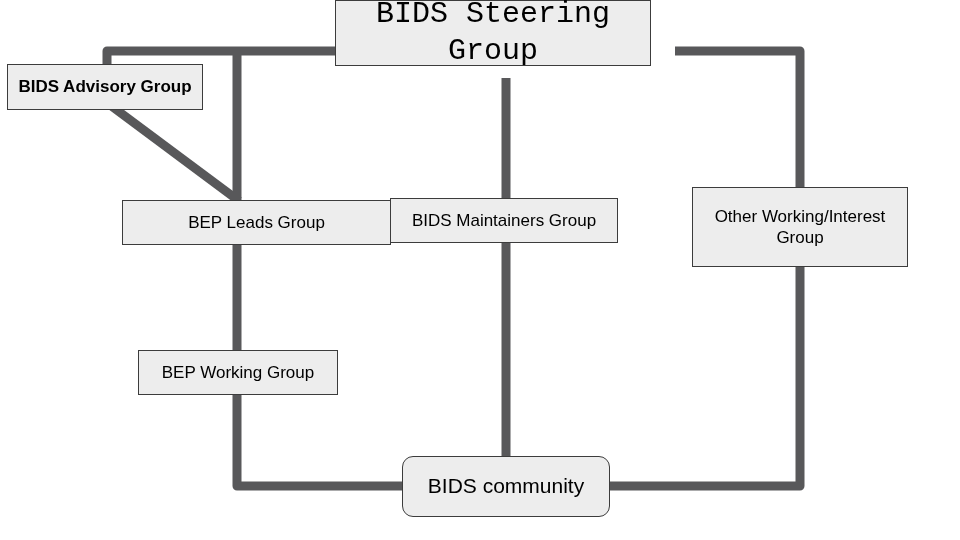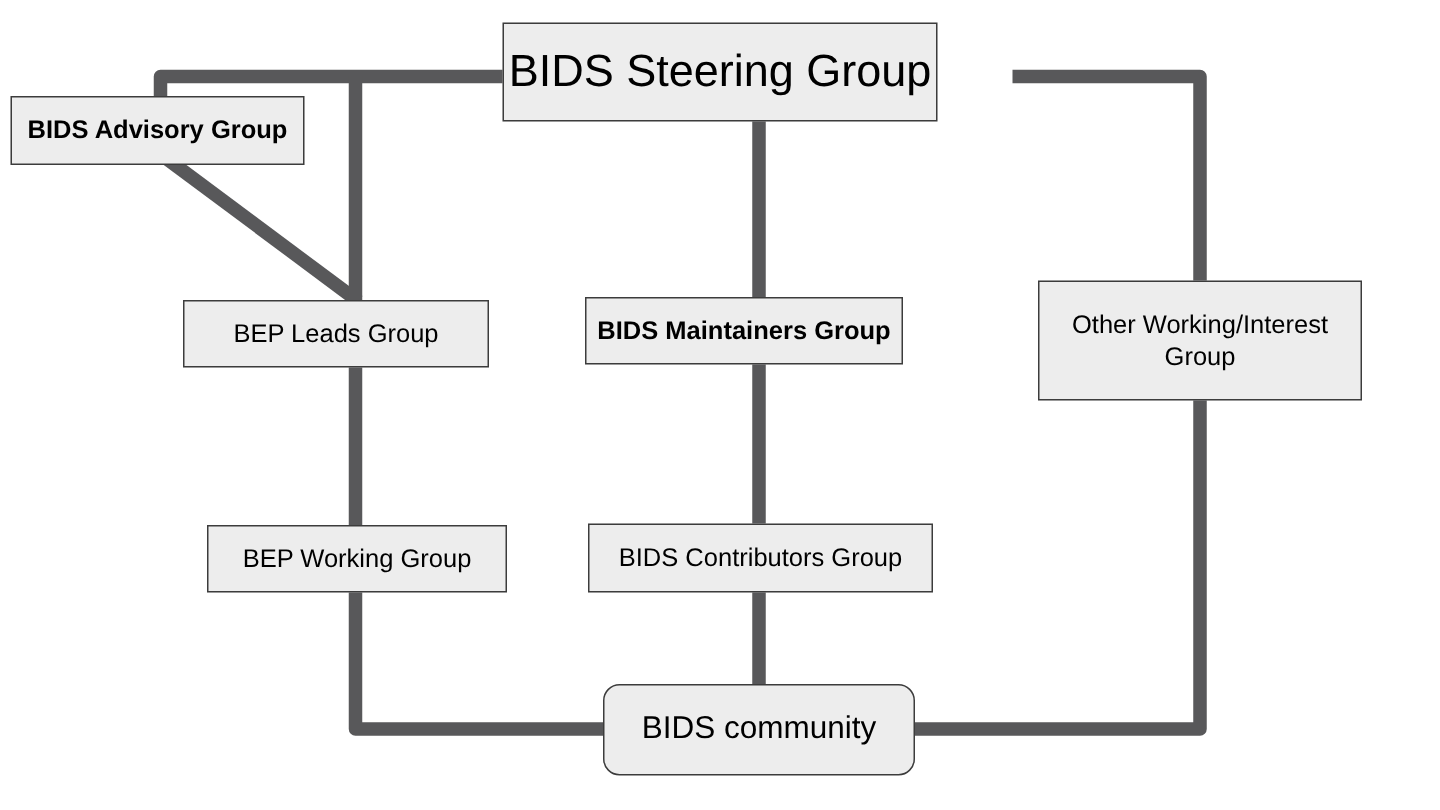--- a/index.html
+++ b/index.html
@@ -16,24 +16,24 @@
   .lines{position:absolute;left:0;top:0;width:960px;height:540px;z-index:1;}
   .lines polyline,.lines line{fill:none;stroke:var(--line);stroke-width:9;stroke-linejoin:round;stroke-linecap:butt;}
   .node{
     position:absolute;z-index:2;
     background:var(--box-fill);
     border:1px solid var(--box-border);
     display:flex;align-items:center;justify-content:center;
     text-align:center;line-height:1.25;
     font-size:17px;color:var(--text);
   }
-  .node--steering{left:335px;top:15px;width:290px;height:66px;font-size:30px;}
+  .node--steering{left:335px;top:0;width:316px;height:66px;font-size:30px;font-family:Liberation Mono, monospace;}
   .node--advisory{left:7px;top:64px;width:196px;height:46px;font-weight:bold;}
-  .node--bep-leads{left:122px;top:200px;width:204px;height:45px;}
-  .node--maintainers{left:390px;top:198px;width:212px;height:45px;font-weight:bold;}
+  .node--bep-leads{left:122px;top:200px;width:269px;height:45px;}
+  .node--maintainers{left:390px;top:198px;width:228px;height:45px;}
   .node--other{left:692px;top:187px;width:216px;height:80px;padding:2px 14px;}
   .node--bep-working{left:138px;top:350px;width:200px;height:45px;text-align:right;}
   .node--contributors{left:392px;top:349px;width:230px;height:46px;}
   .node--community{left:402px;top:456px;width:208px;height:61px;font-size:21px;border-radius:11px;}
 </style>
 </head>
 <body>
 
 <div class="stage">
 
@@ -67,21 +67,18 @@
   </div>
 
   <div class="node node--other">
     <span>Other Working/Interest Group</span>
   </div>
 
   <div class="node node--bep-working">
     <span>BEP Working Group</span>
   </div>
 
-  <div class="node node--contributors">
-    <span>BIDS Contributors Group</span>
-  </div>
 
   <div class="node node--community">
     <span>BIDS community</span>
   </div>
 
 </div>
 
 </body></html>

